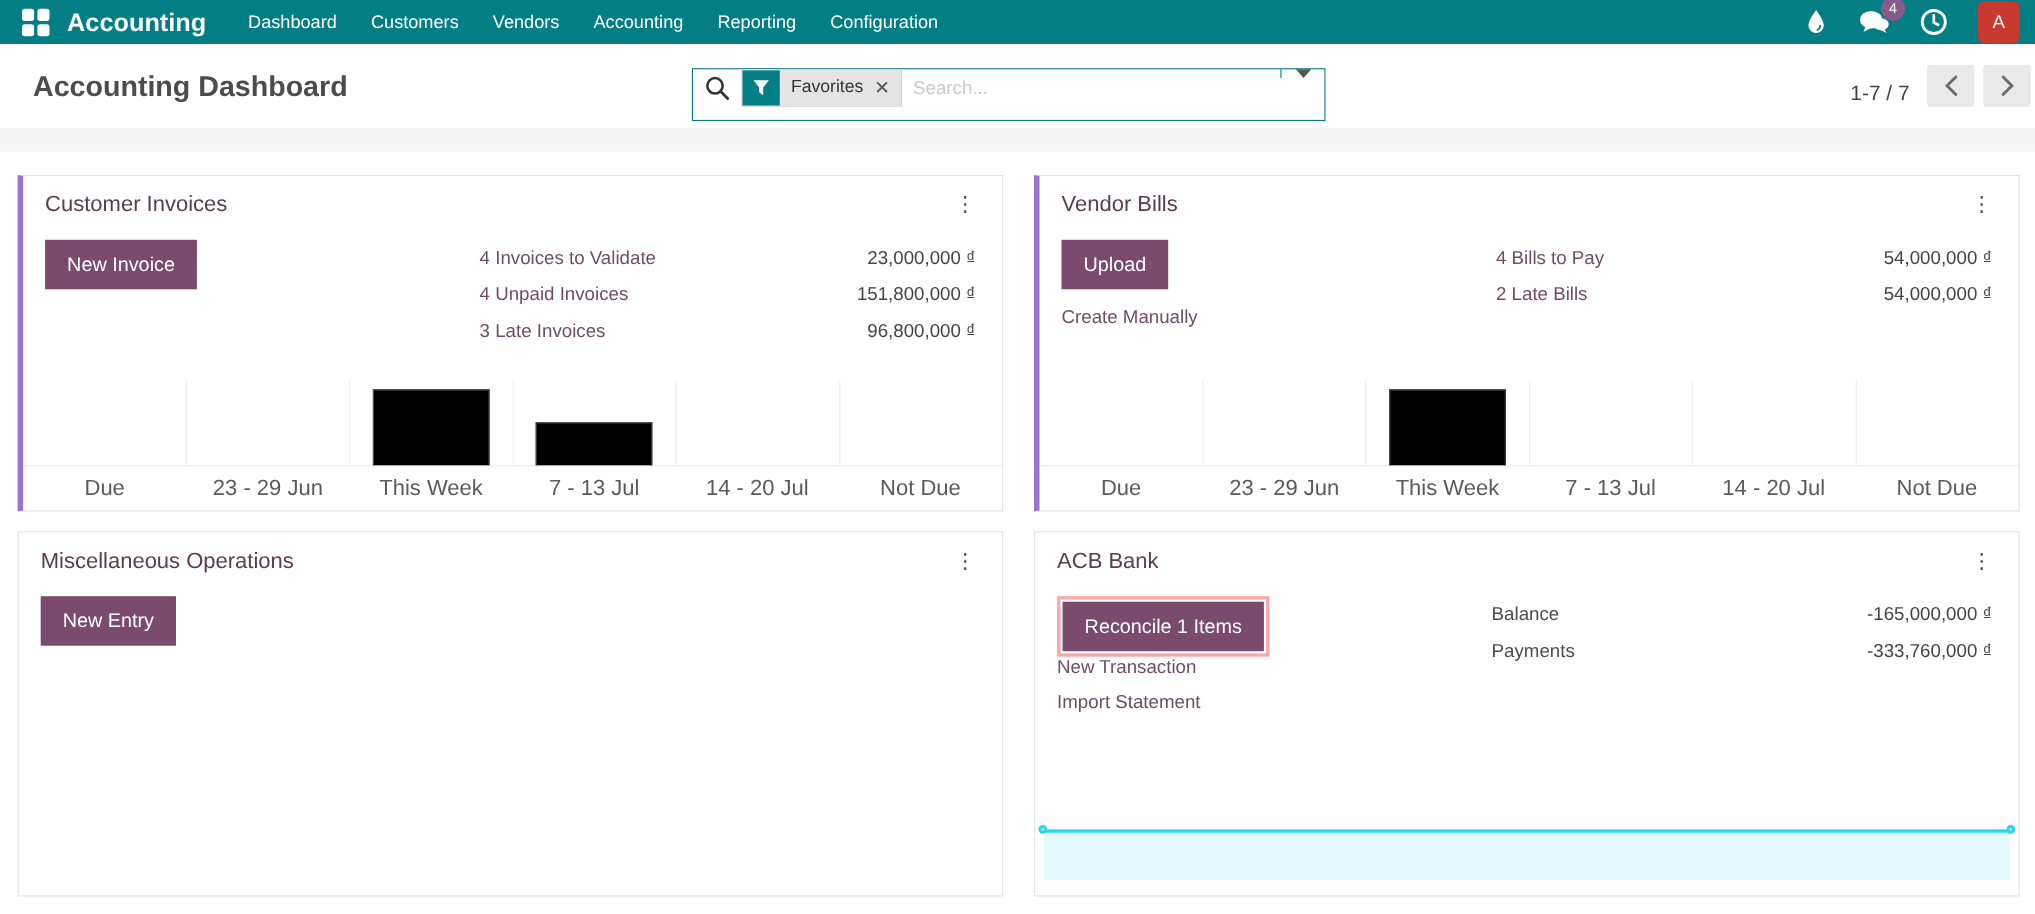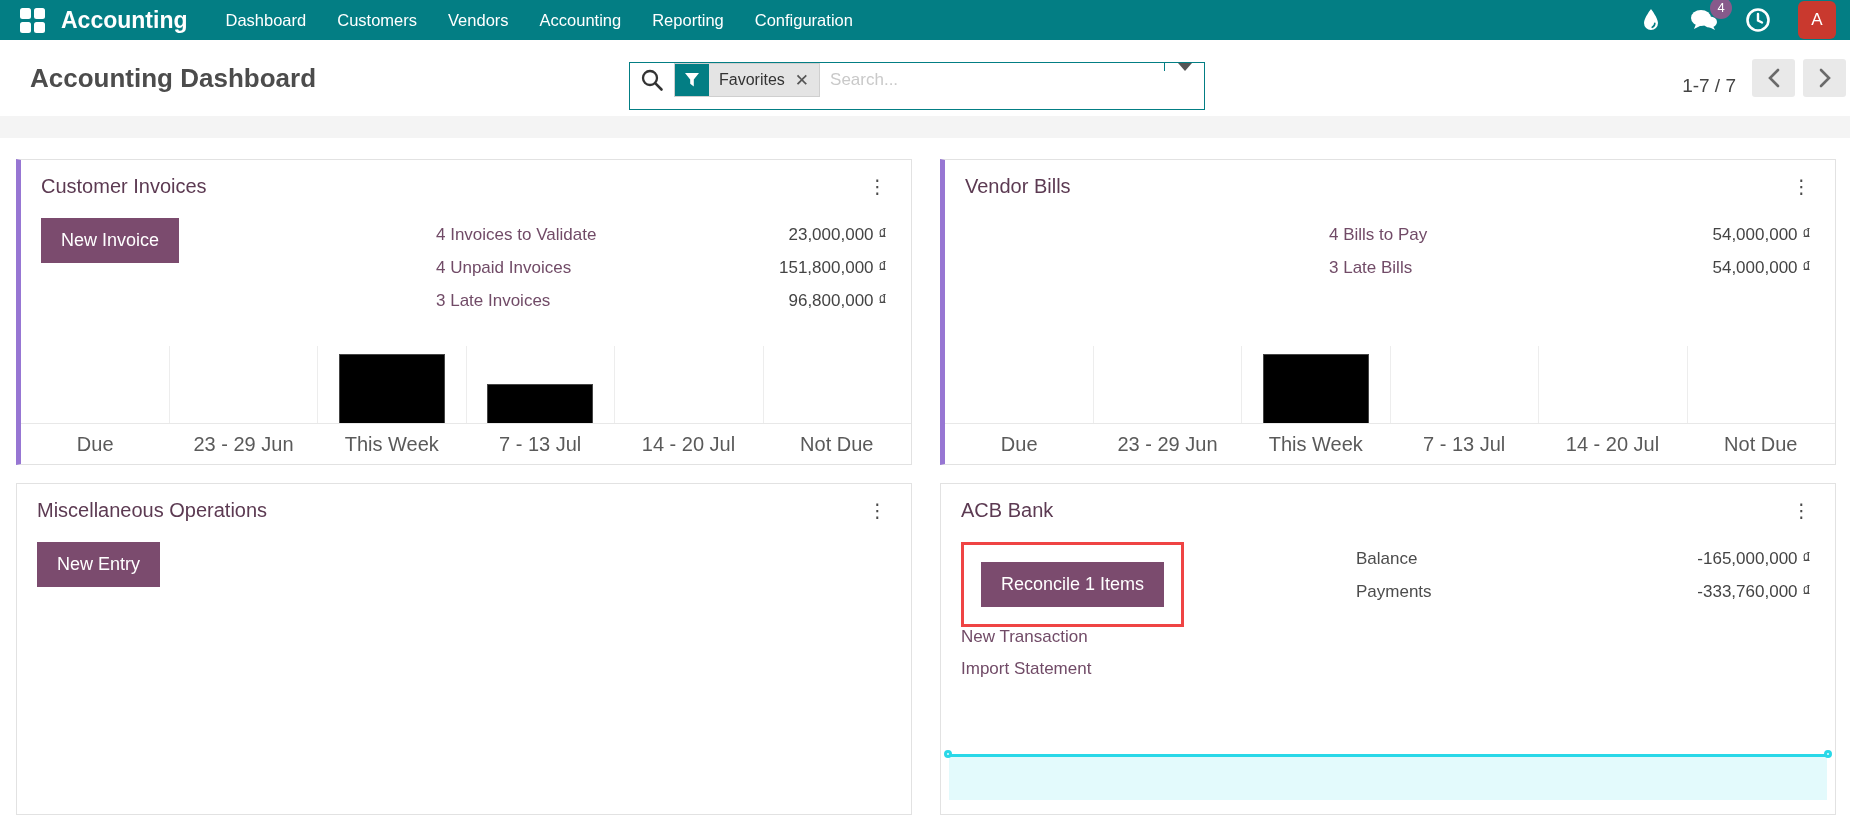--- a/index.html
+++ b/index.html
@@ -77,21 +77,21 @@
   
   .mini-chart { position: absolute; left: 0; right: 0; bottom: 0; cursor: pointer; }
   .chart-cols { display: flex; height: 78px; border-bottom: 1px solid #e8e8e8; }
   .chart-col { flex: 1; position: relative; display: flex; align-items: flex-end;
                justify-content: center; }
   .chart-col:not(:last-child) { border-right: 1px solid #ededed; }
   .chart-bar { width: 72%; background: #000; border: 1px solid #454545; border-bottom: none; }
   .chart-labels { display: flex; height: 40px; align-items: center; }
   .chart-label { flex: 1; text-align: center; font-size: 20px; color: #5a5a5a; }
   
-  .red-box { display: inline-block; border: 3px solid #ef4444; padding: 17px; }
+  .red-box { display: inline-block; border: 3px solid #fca5a5; padding: 2px; }
   .bank-links { margin-top: 0; display: flex; flex-direction: column; gap: 12px; }
   .bank-graph { position: absolute; left: 8px; right: 8px; bottom: 14px; height: 46px;
                 background: rgba(41, 216, 232, 0.13); border-top: 3px solid #29d8e8; }
   .handle { position: absolute; top: -7px; width: 8px; height: 8px; border-radius: 50%;
             border: 3px solid #29d8e8; background: #eafcfd; cursor: ew-resize; }
   .handle.left { left: -5px; }
   .handle.right { right: -5px; }
   svg { display: block; }
 </style>
 </head>
@@ -232,27 +232,33 @@
         </div>
       </div>
   </section>
 
   <section class="card accent row1">
     <div class="card-header">
       <span class="card-title">Vendor Bills</span>
       <span class="kebab">⋮</span>
     </div>
     <div class="card-body">
+      <div class="left-col">
+        <button class="btn-primary">Upload</button>
+        <div style="margin-top:16px;">
+          <span class="purple-link">Create Manually</span>
+        </div>
+      </div>
       <div class="stats">
         <div class="stat-row">
           <span class="stat-label">4 Bills to Pay</span>
           <span class="stat-value">54,000,000 ₫</span>
         </div>
         <div class="stat-row">
-          <span class="stat-label">3 Late Bills</span>
+          <span class="stat-label">2 Late Bills</span>
           <span class="stat-value">54,000,000 ₫</span>
         </div>
       </div>
     </div>
     <div class="mini-chart">
         <div class="chart-cols">
           <div class="chart-col"></div>
           <div class="chart-col"></div>
           <div class="chart-col">
             <div class="chart-bar" style="height: 69px; background: rgb(0, 0, 0);"></div>

